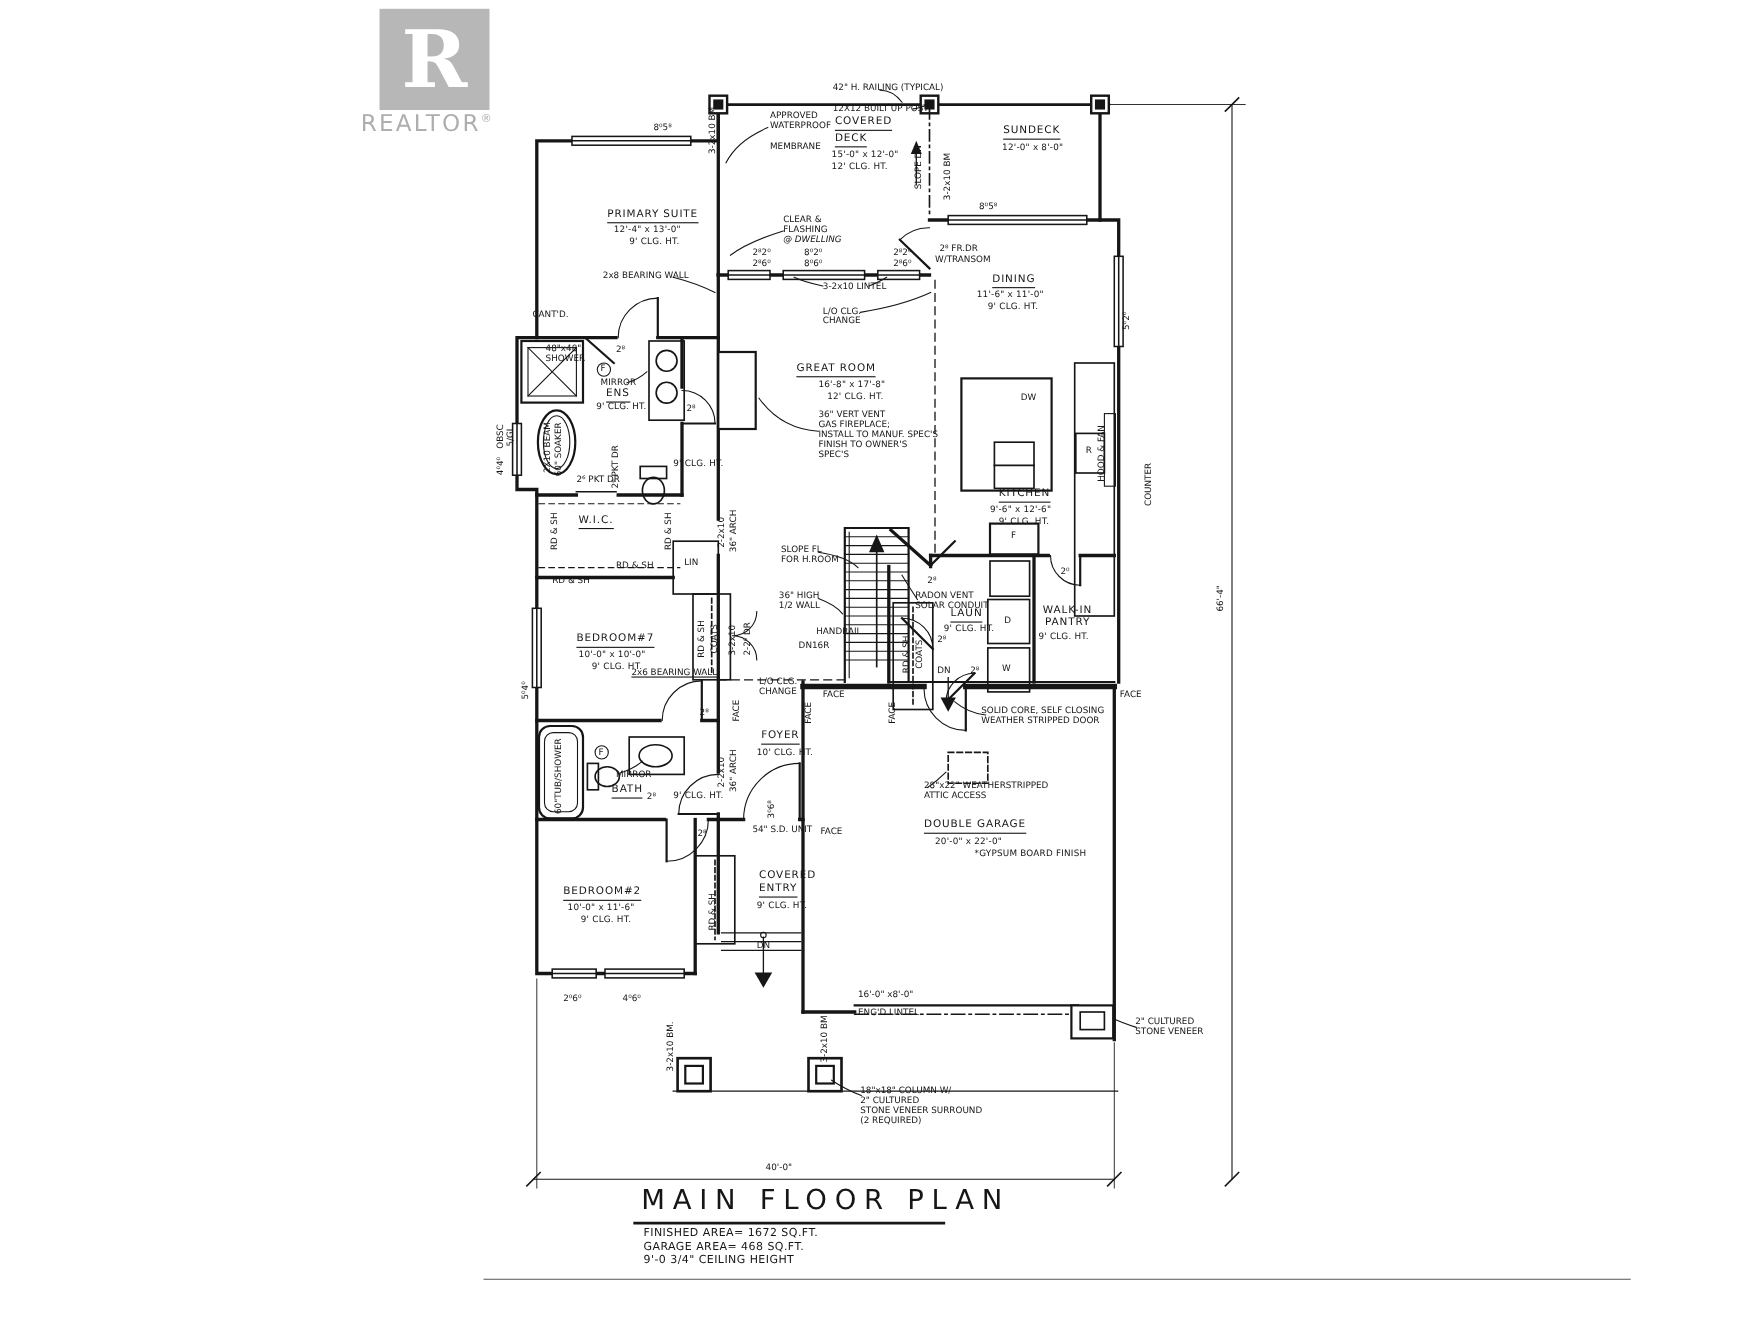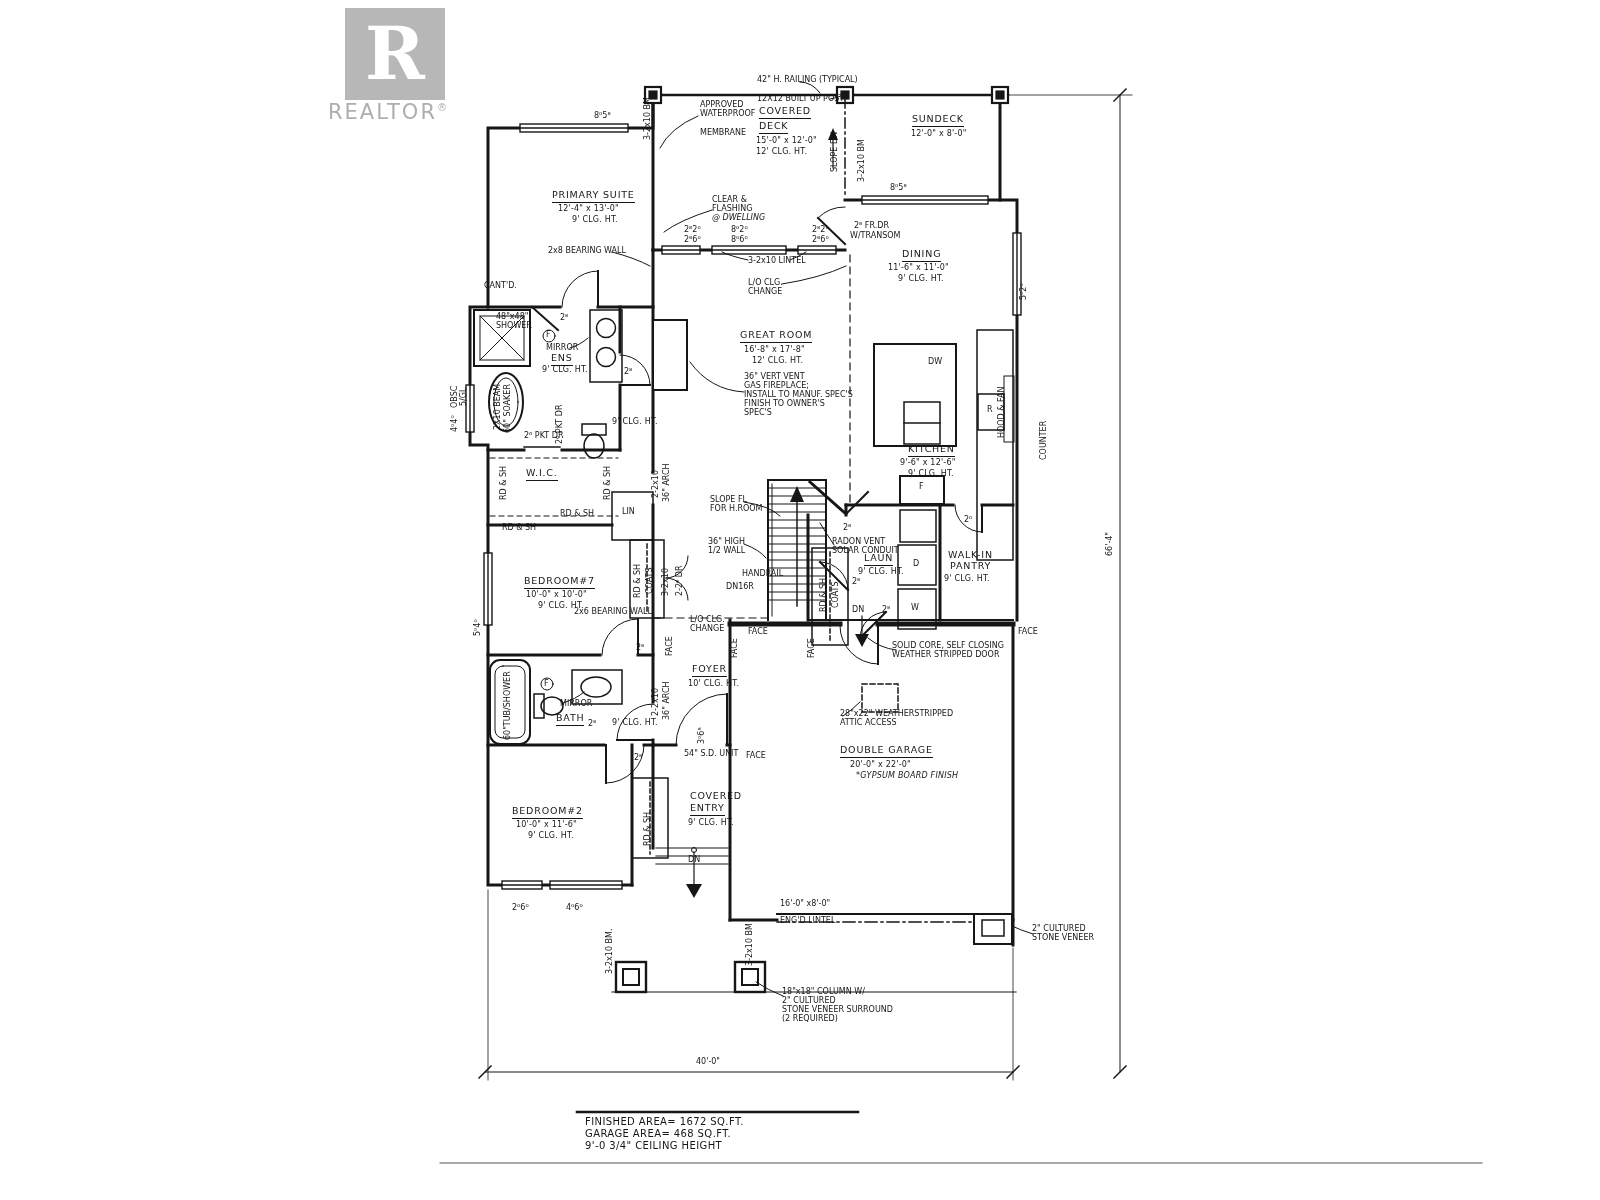--- a/index.html
+++ b/index.html
@@ -270,39 +270,39 @@
       <span class="lb an" style="left: 757px; top: 95px;">12X12 BUILT UP POST</span>
       <span class="lb rt" style="left: 759px; top: 106px;">COVERED</span>
       <span class="lb rt" style="left: 759px; top: 121px;">DECK</span>
       <span class="lb rd" style="left: 756px; top: 137px;">15'-0" x 12'-0"</span>
       <span class="lb rd" style="left: 756px; top: 148px;">12' CLG. HT.</span>
       <span class="lb rt" style="left: 912px; top: 114px;">SUNDECK</span>
       <span class="lb rd" style="left: 911px; top: 130px;">12'-0" x 8'-0"</span>
       <span class="lb rt" style="left: 902px; top: 249px;">DINING</span>
       <span class="lb rd" style="left: 888px; top: 264px;">11'-6" x 11'-0"</span>
       <span class="lb rd" style="left: 898px; top: 275px;">9' CLG. HT.</span>
-      <span class="lb rt" style="left: 740px; top: 330px;">GREAT ROOM</span>
+      <span class="lb rt" style="left: 724px; top: 330px;">GREAT ROOM</span>
       <span class="lb rd" style="left: 744px; top: 346px;">16'-8" x 17'-8"</span>
       <span class="lb rd" style="left: 752px; top: 357px;">12' CLG. HT.</span>
       <span class="lb rt" style="left: 908px; top: 444px;">KITCHEN</span>
       <span class="lb rd" style="left: 900px; top: 459px;">9'-6" x 12'-6"</span>
       <span class="lb rd" style="left: 908px; top: 470px;">9' CLG. HT.</span>
       <span class="lb rt" style="left: 864px; top: 553px;">LAUN</span>
       <span class="lb rd" style="left: 858px; top: 568px;">9' CLG. HT.</span>
       <span class="lb rm" style="left: 948px; top: 550px;">WALK-IN</span>
       <span class="lb rm" style="left: 950px; top: 561px;">PANTRY</span>
       <span class="lb rd" style="left: 944px; top: 575px;">9' CLG. HT.</span>
       <span class="lb rt" style="left: 692px; top: 664px;">FOYER</span>
       <span class="lb rd" style="left: 688px; top: 680px;">10' CLG. HT.</span>
       <span class="lb rm" style="left: 690px; top: 791px;">COVERED</span>
       <span class="lb rt" style="left: 690px; top: 803px;">ENTRY</span>
       <span class="lb rd" style="left: 688px; top: 819px;">9' CLG. HT.</span>
       <span class="lb rt" style="left: 840px; top: 745px;">DOUBLE GARAGE</span>
       <span class="lb rd" style="left: 850px; top: 761px;">20'-0" x 22'-0"</span>
-      <span class="lb rd" style="left: 856px; top: 772px; font-style: italic;">*GYPSUM BOARD FINISH</span>
+      <span class="lb rd" style="left: 886px; top: 772px;">*GYPSUM BOARD FINISH</span>
       <span class="lb rt" style="left: 524px; top: 576px;">BEDROOM#7</span>
       <span class="lb rd" style="left: 526px; top: 591px;">10'-0" x 10'-0"</span>
       <span class="lb rd" style="left: 538px; top: 602px;">9' CLG. HT.</span>
       <span class="lb rt" style="left: 512px; top: 806px;">BEDROOM#2</span>
       <span class="lb rd" style="left: 516px; top: 821px;">10'-0" x 11'-6"</span>
       <span class="lb rd" style="left: 528px; top: 832px;">9' CLG. HT.</span>
       <span class="lb rt" style="left: 556px; top: 713px;">BATH</span>
       <span class="lb rd" style="left: 612px; top: 719px;">9' CLG. HT.</span>
       <span class="lb an" style="left: 546px; top: 344px;">MIRROR</span>
       <span class="lb rt" style="left: 551px; top: 353px;">ENS</span>
@@ -373,21 +373,21 @@
       <span class="lb an" style="left: 852px; top: 578px;">2⁸</span>
       <span class="lb an" style="left: 882px; top: 606px;">2⁸</span>
       <span class="lb an" style="left: 964px; top: 516px;">2⁰</span>
       <span class="lb an v" style="left: 820px; top: 612px;">RD &amp; SH</span>
       <span class="lb an v" style="left: 832px; top: 608px;">COATS</span>
       <span class="lb an" style="left: 852px; top: 606px;">DN</span>
       <span class="lb an" style="left: 892px; top: 642px;">SOLID CORE, SELF CLOSING</span>
       <span class="lb an" style="left: 892px; top: 651px;">WEATHER STRIPPED DOOR</span>
       <span class="lb an" style="left: 840px; top: 710px;">28"x22" WEATHERSTRIPPED</span>
       <span class="lb an" style="left: 840px; top: 719px;">ATTIC ACCESS</span>
-      <span class="lb an" style="left: 574px; top: 608px;">2x6 BEARING WALL</span>
+      <span class="lb an" style="left: 574px; top: 608px; text-decoration: underline;">2x6 BEARING WALL</span>
       <span class="lb an v" style="left: 666px; top: 656px;">FACE</span>
       <span class="lb an v" style="left: 731px; top: 658px;">FACE</span>
       <span class="lb an" style="left: 748px; top: 628px;">FACE</span>
       <span class="lb an v" style="left: 808px; top: 658px;">FACE</span>
       <span class="lb an" style="left: 1018px; top: 628px;">FACE</span>
       <span class="lb an" style="left: 746px; top: 752px;">FACE</span>
       <span class="lb an v" style="left: 652px; top: 498px;">2-2x10</span>
       <span class="lb an v" style="left: 663px; top: 502px;">36" ARCH</span>
       <span class="lb an v" style="left: 652px; top: 716px;">2-2x10</span>
       <span class="lb an v" style="left: 663px; top: 720px;">36" ARCH</span>
@@ -420,17 +420,18 @@
       <span class="lb an" style="left: 919px; top: 483px;">F</span>
       <span class="lb an" style="left: 913px; top: 560px;">D</span>
       <span class="lb an" style="left: 911px; top: 604px;">W</span>
       <span class="lb an" style="left: 546px; top: 331px;">F</span>
       <span class="lb an" style="left: 544px; top: 680px;">F</span>
       <span class="lb an v" style="left: 1020px; top: 300px;">5⁰2⁰</span>
       <span class="lb an v" style="left: 1106px; top: 556px;">66'-4"</span>
       <span class="lb an" style="left: 696px; top: 1058px;">40'-0"</span>
     </div>
 
+  <div class="main-title">MAIN FLOOR PLAN</div>
   <div class="tb" style="left:585px;top:1116px;">FINISHED AREA= 1672 SQ.FT.</div>
   <div class="tb" style="left:585px;top:1128px;">GARAGE AREA= 468 SQ.FT.</div>
   <div class="tb" style="left:585px;top:1140px;">9'-0 3/4" CEILING HEIGHT</div>
 
 </div>
 
 </body></html>

